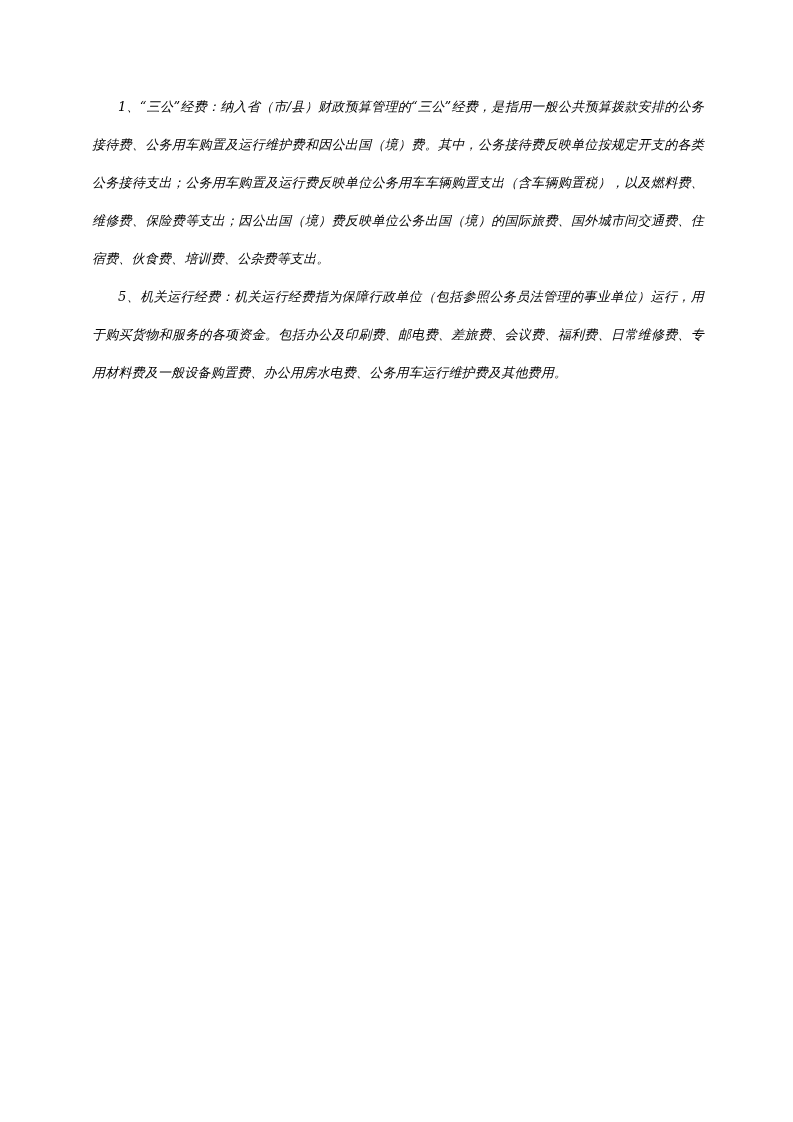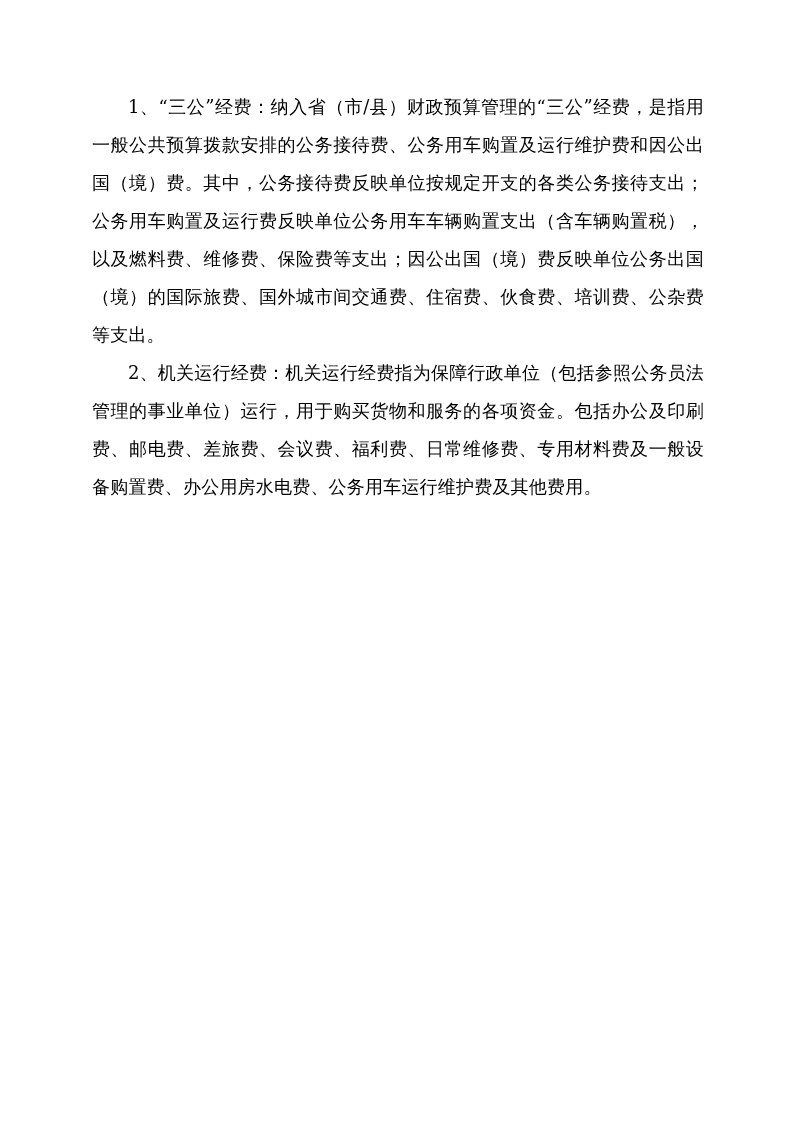--- a/index.html
+++ b/index.html
@@ -20,31 +20,32 @@
     box-sizing: border-box;
     background: #ffffff;
   }
   .content {
     position: absolute;
     left: 92px;
     top: 88px;
     width: 612px;
   }
   .para {
-    font-size: 18px;
+    font-size: 13px;
     line-height: 38px;
     text-align: justify;
     text-justify: inter-ideograph;
     text-indent: 2em;
     margin: 0 0 0 0;
     letter-spacing: 0.2px;
     word-break: break-all;
+    font-style: italic;
   }
 </style>
 </head>
 <body>
 
 <div class="page">
   <div class="content">
     <p class="para">1、“三公”经费：纳入省（市/县）财政预算管理的“三公”经费，是指用一般公共预算拨款安排的公务接待费、公务用车购置及运行维护费和因公出国（境）费。其中，公务接待费反映单位按规定开支的各类公务接待支出；公务用车购置及运行费反映单位公务用车车辆购置支出（含车辆购置税），以及燃料费、维修费、保险费等支出；因公出国（境）费反映单位公务出国（境）的国际旅费、国外城市间交通费、住宿费、伙食费、培训费、公杂费等支出。</p>
-    <p class="para">2、机关运行经费：机关运行经费指为保障行政单位（包括参照公务员法管理的事业单位）运行，用于购买货物和服务的各项资金。包括办公及印刷费、邮电费、差旅费、会议费、福利费、日常维修费、专用材料费及一般设备购置费、办公用房水电费、公务用车运行维护费及其他费用。</p>
+    <p class="para">5、机关运行经费：机关运行经费指为保障行政单位（包括参照公务员法管理的事业单位）运行，用于购买货物和服务的各项资金。包括办公及印刷费、邮电费、差旅费、会议费、福利费、日常维修费、专用材料费及一般设备购置费、办公用房水电费、公务用车运行维护费及其他费用。</p>
   </div>
 </div>
 
 </body></html>

